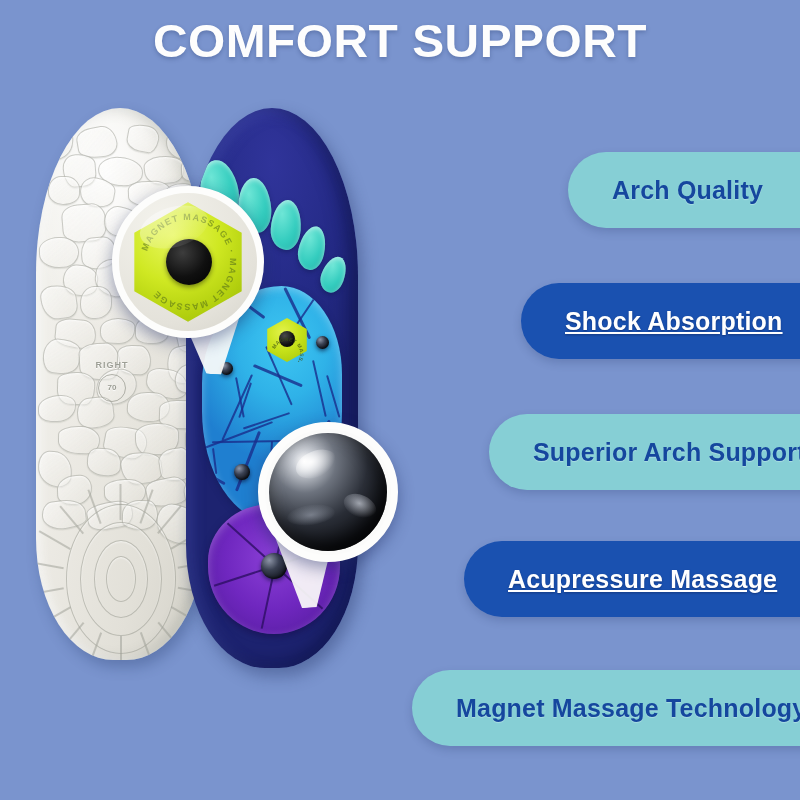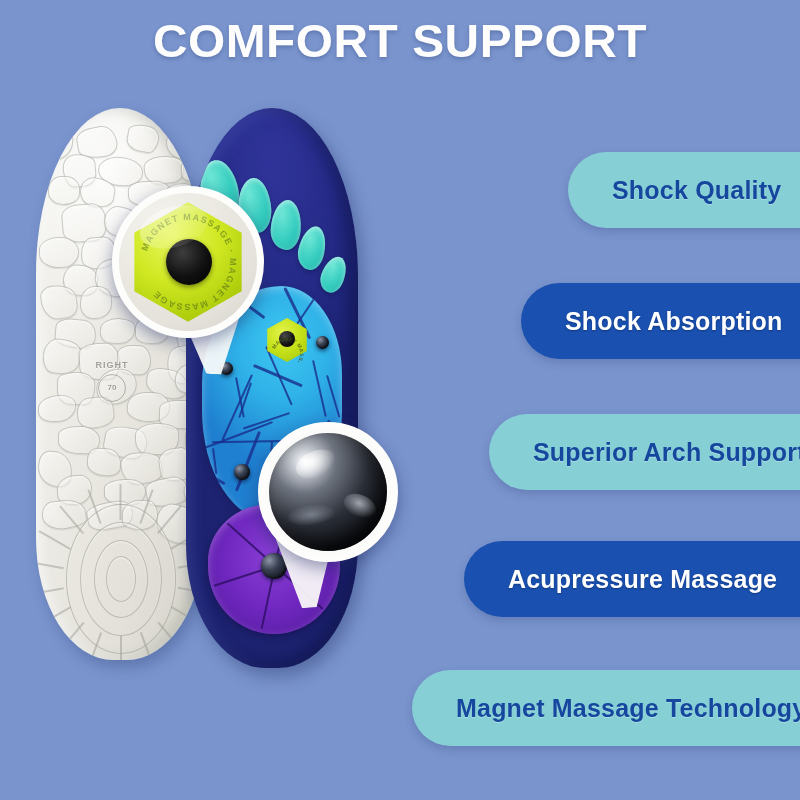--- a/index.html
+++ b/index.html
@@ -66,20 +66,21 @@
   .pill.light .pill-label {
     color: #15479e;
     text-shadow: 0 1px 1px rgba(255,255,255,0.3);
   }
   .pill.dark {
     background: #1a51b0;
   }
   .pill.dark .pill-label {
     color: #ffffff;
     text-shadow: 0 1px 2px rgba(10,30,80,0.5);
+    text-decoration: underline;
   }
 
   #pill-0 { left: 568px; top: 152px; width: 252px; }
   #pill-1 { left: 521px; top: 283px; width: 299px; }
   #pill-2 { left: 489px; top: 414px; width: 331px; }
   #pill-3 { left: 464px; top: 541px; width: 356px; }
   #pill-4 { left: 412px; top: 670px; width: 408px; }
 
   
   #product {
@@ -610,21 +611,21 @@
       <div id="zoom-ball-sphere">
         <div id="zoom-ball-hl1"></div>
         <div id="zoom-ball-hl2"></div>
         <div id="zoom-ball-hl3"></div>
       </div>
     </div>
 
   </div>
 
   <div class="pill light" id="pill-0" style="background: rgb(134, 207, 213);">
-    <span class="pill-label" style="color: rgb(21, 71, 158);">Shock Quality</span>
+    <span class="pill-label" style="color: rgb(21, 71, 158);">Arch Quality</span>
   </div>
   <div class="pill dark" id="pill-1" style="background: rgb(26, 81, 176);">
     <span class="pill-label" style="color: rgb(255, 255, 255);">Shock Absorption</span>
   </div>
   <div class="pill light" id="pill-2" style="background: rgb(134, 207, 213);">
     <span class="pill-label" style="color: rgb(21, 71, 158);">Superior Arch Support</span>
   </div>
   <div class="pill dark" id="pill-3" style="background: rgb(26, 81, 176);">
     <span class="pill-label" style="color: rgb(255, 255, 255);">Acupressure Massage</span>
   </div>

